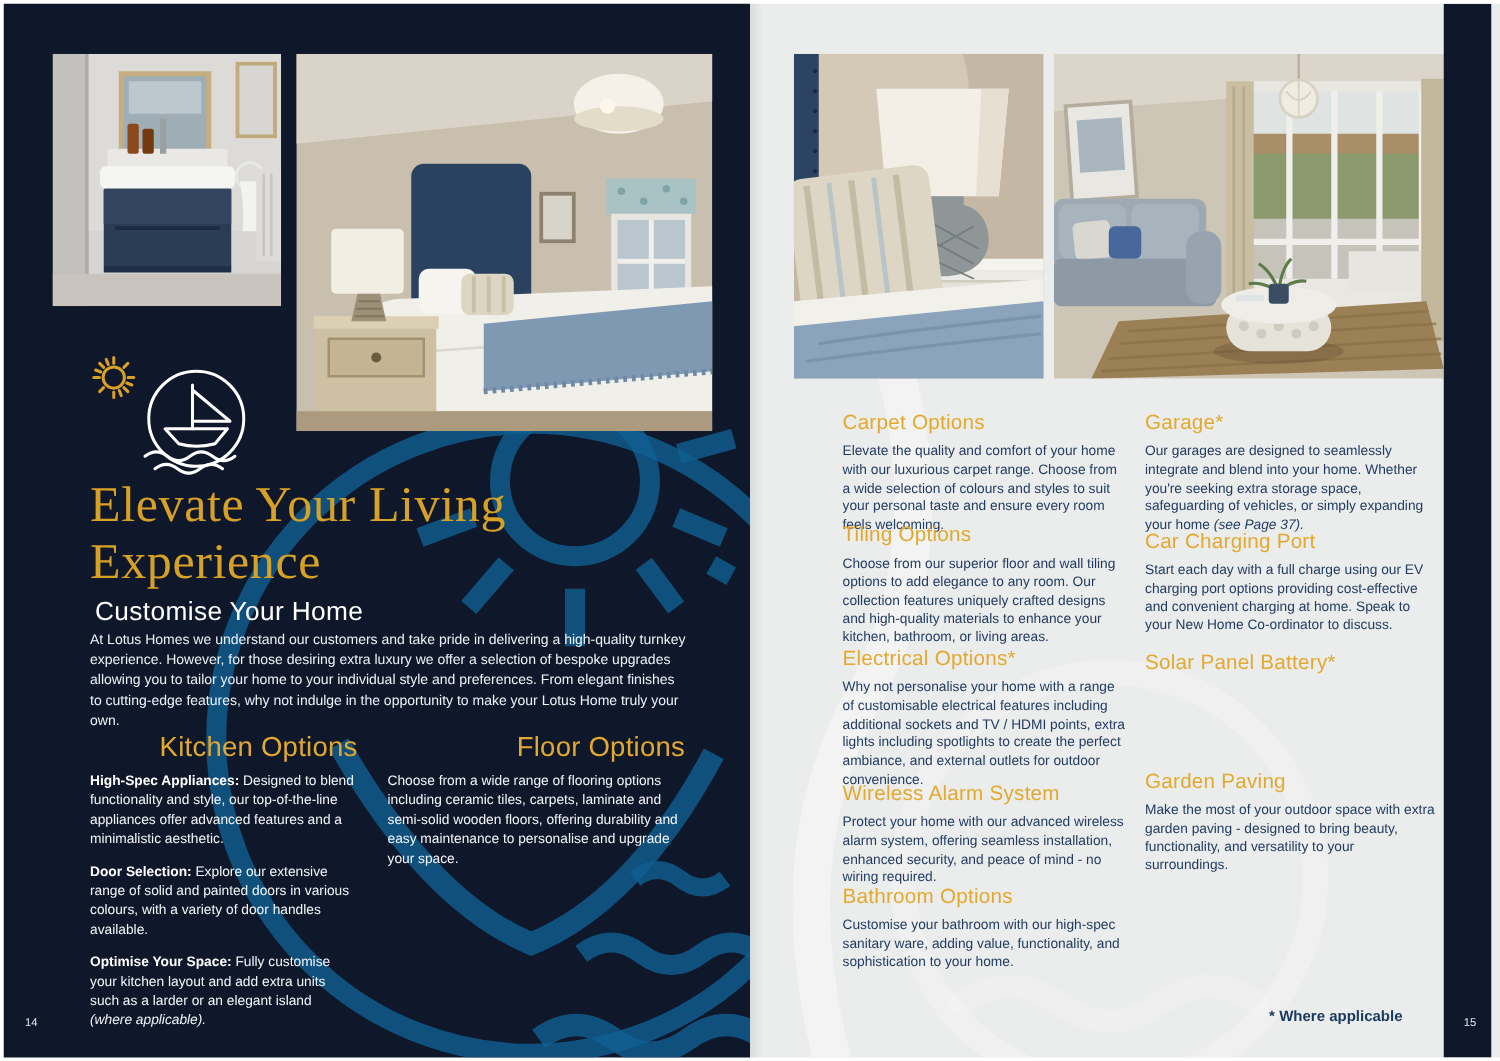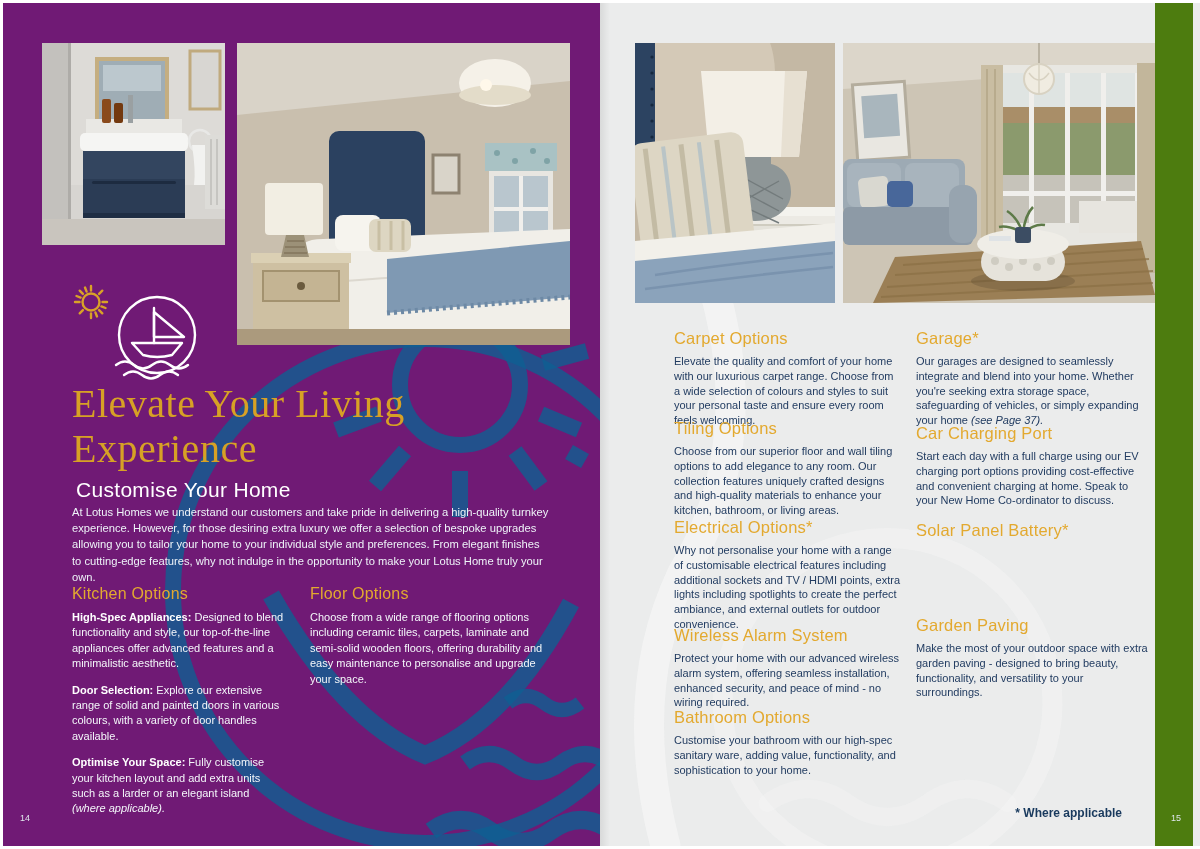--- a/index.html
+++ b/index.html
@@ -1,55 +1,55 @@
 <!DOCTYPE html>
 <html><head>
 <meta charset="utf-8">
 <style>
   html,body{margin:0;padding:0;background:#ffffff;}
   .spread{position:relative;width:1200px;height:849px;background:#ffffff;overflow:hidden;
           font-family:"Liberation Sans",sans-serif;}
   .page{position:absolute;top:3px;height:843px;overflow:hidden;}
-  .page-left{left:3px;width:597px;background:#701a75;}
+  .page-left{left:3px;width:597px;background:#0f172a;}
   .page-right{left:600px;width:597px;background:#ebecec;padding-left:15px;}
   .page-right::before{content:"";position:absolute;left:0;top:0;width:10px;height:100%;
           background:linear-gradient(90deg,rgba(0,0,0,.08),rgba(0,0,0,0));z-index:5;}
   svg{display:block;}
   .wm{position:absolute;left:0;top:0;width:100%;height:100%;z-index:0;pointer-events:none;}
   .photo{position:absolute;margin:0;z-index:2;overflow:hidden;}
   .photo svg{width:100%;height:100%;}
 
   
   .logo{position:absolute;left:57px;top:274px;width:165px;height:108px;z-index:2;}
   .title{position:absolute;left:69px;top:378px;margin:0;z-index:2;
          font-family:"Liberation Serif",serif;font-weight:400;color:#d7a125;
          font-size:40px;line-height:45px;letter-spacing:.5px;}
   .subtitle{position:absolute;left:69px;top:471px;margin:4px;z-index:2;color:#ffffff;
          font-size:21px;font-weight:500;letter-spacing:.3px;}
   .intro{position:absolute;left:69px;top:501px;width:478px;margin:0;z-index:2;color:#eef3f8;
          font-size:11.2px;line-height:16.2px;}
   .lsec{position:absolute;top:582px;z-index:2;}
-  .lsec h3{margin:0 0 7px 0;color:#e3a92f;font-size:16px;font-weight:500;letter-spacing:.2px;}
+  .lsec h3{margin:0 0 7px 0;color:#e3a92f;font-size:22px;font-weight:500;letter-spacing:.2px;text-align:right;}
   .lsec p{margin:0 0 11px 0;color:#f4f7fa;font-size:11px;line-height:15.4px;}
   .lsec b{color:#ffffff;}
   .lsec i, .rsec i{font-style:italic;}
   .k-col{left:69px;width:214px;}
   .f-col{left:307px;width:238px;}
   .pnum{position:absolute;color:#dfe6ec;font-size:9px;z-index:6;}
   .pnum-left{left:17px;top:810px;}
 
   
   .rsec{position:absolute;z-index:2;}
   .rsec h3{margin:0 0 6px 0;color:#e3a92f;font-size:16.5px;font-weight:500;letter-spacing:.2px;}
   .rsec p{margin:0;color:#223c61;font-size:11px;line-height:14.8px;}
   .rcol1{left:74px;width:226px;}
   .rcol2{left:316px;width:236px;}
   .footnote{position:absolute;top:803px;right:90px;z-index:2;color:#18395d;
             font-size:12px;font-weight:700;}
-  .edge-band{position:absolute;left:555px;top:0;width:38px;height:843px;background:#4d7c0f;z-index:4;}
+  .edge-band{position:absolute;left:555px;top:0;width:38px;height:843px;background:#0f172a;z-index:4;}
   .pnum-right{left:0;top:810px;width:42px;text-align:center;position:absolute;}
 </style>
 </head>
 <body>
 
 <div class="spread">
 
   <section class="page page-left">
 
     <svg class="wm" viewBox="0 0 597 843" aria-hidden="true">

